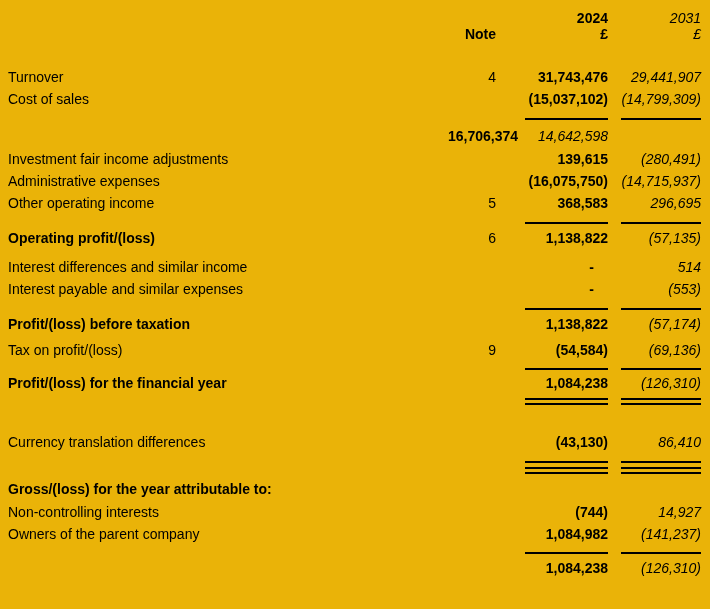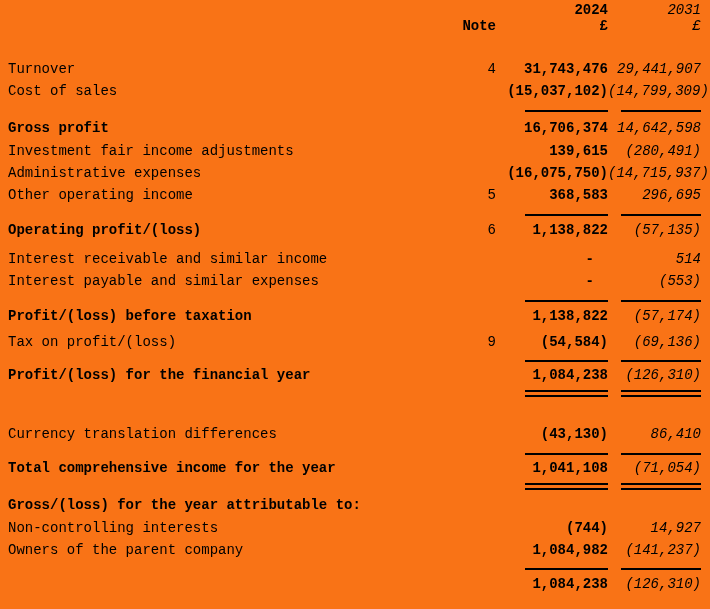--- a/index.html
+++ b/index.html
@@ -1,21 +1,21 @@
 <!DOCTYPE html>
 <html><head>
 <meta charset="utf-8">
 <style>
   html,body{margin:0;padding:0;background:#888;}
   .page{
     width:710px;height:609px;box-sizing:border-box;
-    background:#f97316;color:#000000;
-    font-family:Liberation Mono, monospace;
+    background:#eab308;color:#000000;
+    font-family:Liberation Sans, sans-serif;
     font-size:14px;line-height:1;
-    padding:0 9px 0 8px;
+    padding:8px 9px 0 8px;
     margin:0 auto;overflow:hidden;
   }
   .row{display:grid;grid-template-columns:1fr 48px 112px 93px;align-items:center;height:22px;}
   .row.tall{height:24px;}
   .c-label{text-align:left;white-space:nowrap;}
   .c-note,.c-2024,.c-2023{text-align:right;white-space:nowrap;}
   .c-2024{font-weight:700;}
   .c-2023{font-style:italic;}
   .bold .c-label{font-weight:700;}
   .dash{padding-right:14px;}
@@ -65,21 +65,20 @@
   </div>
 
   <div class="rule-row mt8 mb4">
     <div></div>
       <div></div>
     <div class="rule"></div>
     <div class="rule r23"></div>
   </div>
 
   <div class="row tall bold">
-    <div class="c-label">Gross profit</div>
     <div class="c-note"></div>
     <div class="c-2024">16,706,374</div>
     <div class="c-2023">14,642,598</div>
   </div>
   <div class="row">
     <div class="c-label">Investment fair income adjustments</div>
     <div class="c-note"></div>
     <div class="c-2024">139,615</div>
     <div class="c-2023">(280,491)</div>
   </div>
@@ -103,21 +102,21 @@
     <div class="rule r23"></div>
   </div>
 
   <div class="row tall bold">
     <div class="c-label">Operating profit/(loss)</div>
     <div class="c-note">6</div>
     <div class="c-2024">1,138,822</div>
     <div class="c-2023">(57,135)</div>
   </div>
   <div class="row mt6">
-    <div class="c-label">Interest receivable and similar income</div>
+    <div class="c-label">Interest differences and similar income</div>
     <div class="c-note"></div>
     <div class="c-2024 dash">-</div>
     <div class="c-2023">514</div>
   </div>
   <div class="row">
     <div class="c-label">Interest payable and similar expenses</div>
     <div class="c-note"></div>
     <div class="c-2024 dash">-</div>
     <div class="c-2023">(553)</div>
   </div>
@@ -170,26 +169,20 @@
     <div class="c-2023">86,410</div>
   </div>
 
   <div class="rule-row mt8 mb2">
     <div></div>
       <div></div>
     <div class="rule"></div>
     <div class="rule r23"></div>
   </div>
 
-  <div class="row bold">
-    <div class="c-label">Total comprehensive income for the year</div>
-    <div class="c-note"></div>
-    <div class="c-2024">1,041,108</div>
-    <div class="c-2023">(71,054)</div>
-  </div>
 
   <div class="rule-row mt4">
     <div></div>
       <div></div>
     <div class="drule"></div>
     <div class="drule r23"></div>
   </div>
 
   <div class="row tall bold mt3">
     <div class="c-label">Gross/(loss) for the year attributable to:</div>

